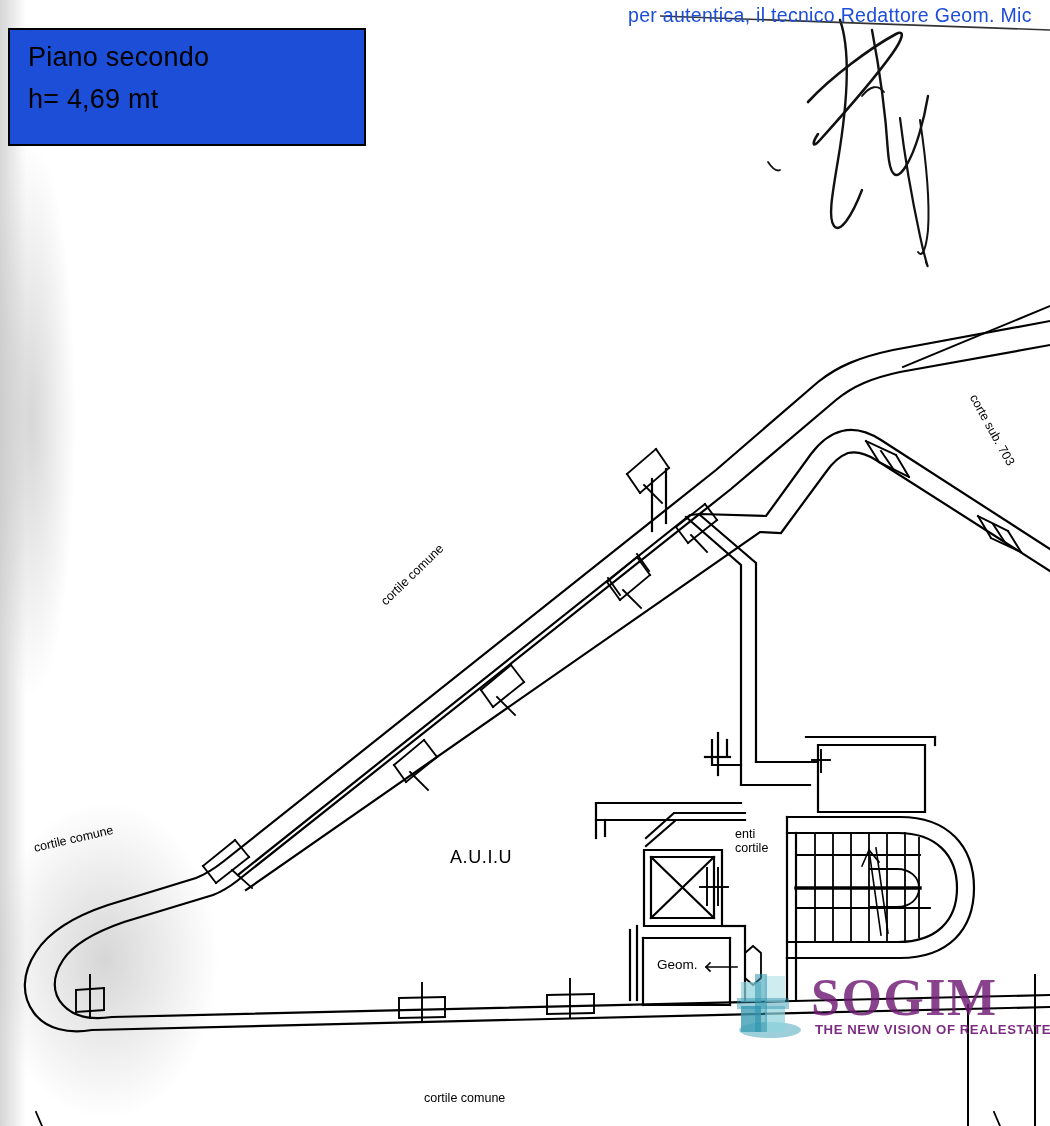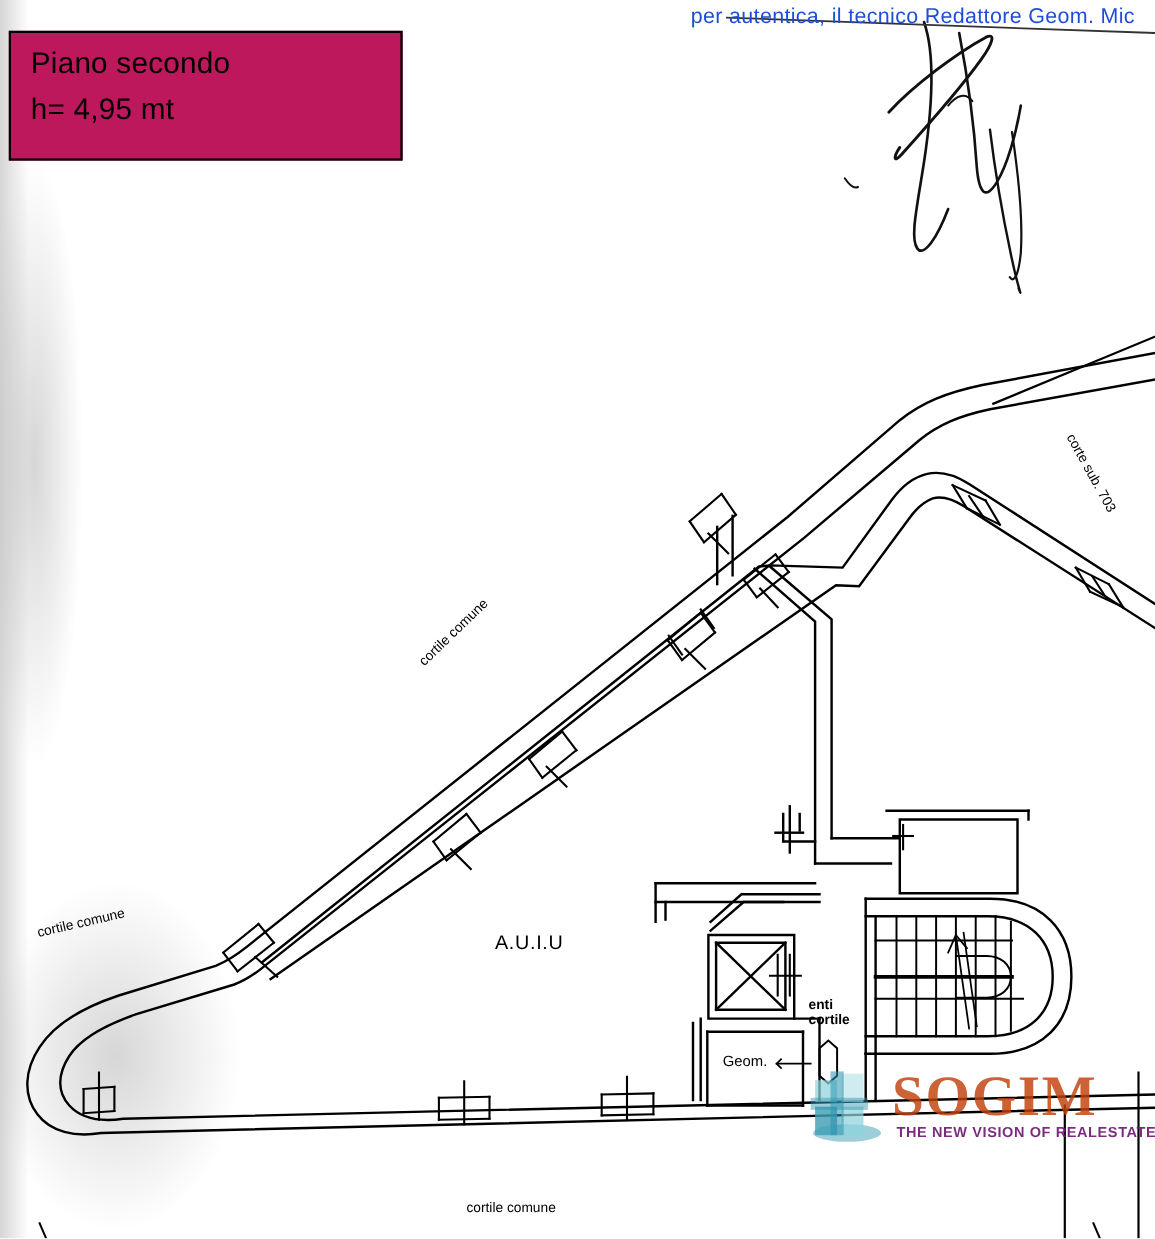--- a/index.html
+++ b/index.html
@@ -32,21 +32,21 @@
     background: radial-gradient(ellipse at center, rgba(120,120,120,.30), rgba(255,255,255,0) 70%);
     pointer-events: none;
   }
 
   
   .title-block {
     position: absolute;
     left: 8px; top: 28px;
     width: 358px; height: 118px;
     border: 2px solid #000;
-    background: #be185d;
+    background: #1d4ed8;
     box-sizing: border-box;
     padding: 12px 0 0 18px;
   }
   .title-block .line1 {
     font-size: 27px;
     letter-spacing: .2px;
     line-height: 1.18;
     white-space: nowrap;
   }
   .title-block .line2 {
@@ -70,21 +70,21 @@
 
   
   .plan-label {
     position: absolute;
     font-size: 13px;
     white-space: nowrap;
     color: #000;
   }
   .lbl-auiu   { left: 450px; top: 847px; font-size: 18px; letter-spacing: .6px; }
   .lbl-ripsl  { left: 657px; top: 957px; font-size: 13.5px; }
-  .lbl-enti   { left: 735px; top: 906px; font-size: 12.5px; line-height: 1.12; font-weight: bold; }
+  .lbl-enti   { left: 735px; top: 827px; font-size: 12.5px; line-height: 1.12; }
   .lbl-cc-bot { left: 424px; top: 1091px; font-size: 12.5px; }
   .lbl-cc-mid {
     left: 383px; top: 596px;
     transform: rotate(-44deg);
     transform-origin: left center;
     font-size: 12.5px;
   }
   .lbl-cc-left {
     left: 34px; top: 841px;
     transform: rotate(-13deg);
@@ -105,21 +105,21 @@
     width: 310px; height: 70px;
     pointer-events: none;
   }
   .sogim-word {
     position: absolute;
     left: 76px; top: -4px;
     font-family: "Liberation Serif", serif;
     font-size: 52px;
     font-weight: bold;
     letter-spacing: 1.5px;
-    color: #c2410c;
+    color: #701a75;
     opacity: .82;
   }
   .sogim-tag {
     position: absolute;
     left: 80px; top: 50px;
     font-family: "Liberation Sans", sans-serif;
     font-size: 13.2px;
     font-weight: bold;
     letter-spacing: .55px;
     color: #701a75;
@@ -394,21 +394,21 @@
       <path d="M 768,162 C 772,168 776,172 780,170" stroke-width="1.8"></path>
     </g>
 
     <g stroke="#333" stroke-width="1.6" fill="none">
       <path d="M 660,16 L 1050,30"></path>
     </g>
   </svg>
 
   <div class="title-block">
     <div class="line1">Piano secondo</div>
-    <div class="line2">h= 4,95 mt</div>
+    <div class="line2">h= 4,69 mt</div>
   </div>
 
   <div class="cert cert-1">per autentica, il tecnico Redattore Geom. Mic</div>
 
   <div class="plan-label lbl-auiu">A.U.I.U</div>
 
   <div class="plan-label lbl-ripsl">Geom.</div>
 
   <div class="plan-label lbl-enti">
     <div>enti</div>

